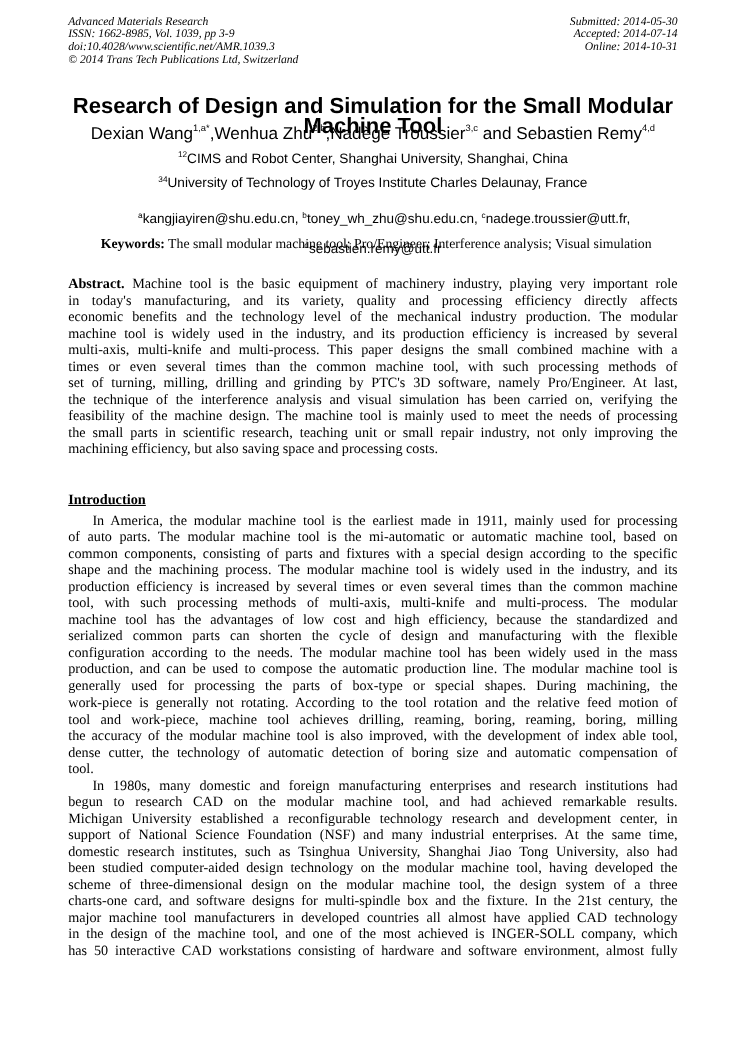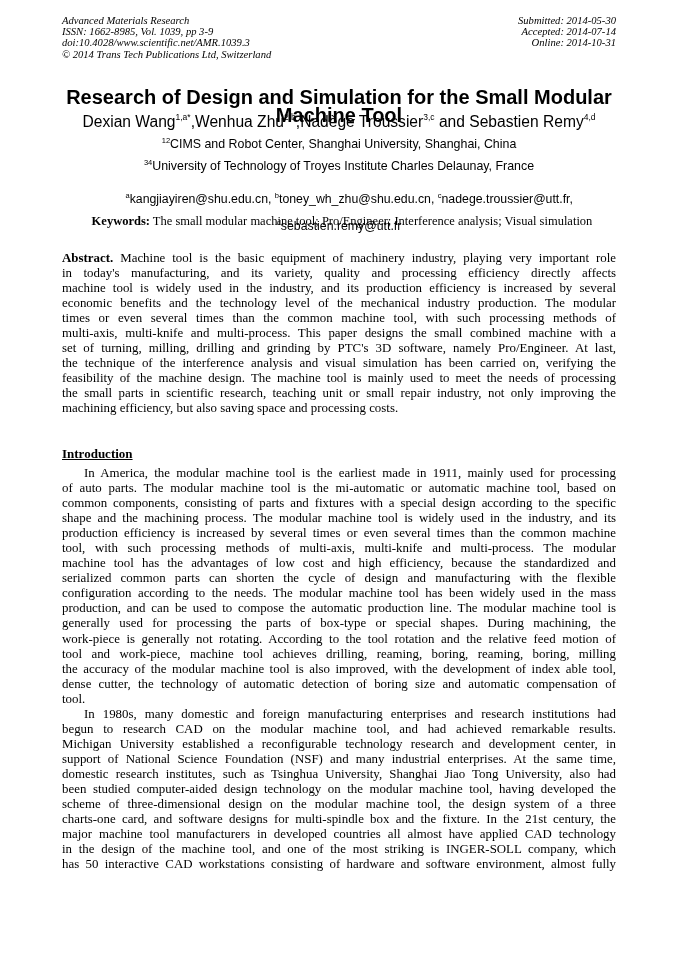--- a/index.html
+++ b/index.html
@@ -69,24 +69,24 @@
     <div>
       <sup>d</sup><span>sebastien.remy@utt.fr</span>
     </div>
   </div>
 
   <div class="keywords" style="white-space:pre"><b>Keywords:</b><span> The small modular machine tool; Pro/Engineer; Interference analysis; Visual simulation</span></div>
 
   <div class="body-text abstract">
     <span class="line" style="white-space:pre"><b>Abstract.</b><span> Machine tool is the basic equipment of machinery industry, playing very important role</span></span>
     <span class="line">in today's manufacturing, and its variety, quality and processing efficiency directly affects</span>
+    <span class="line">economic benefits and the technology level of the mechanical industry production. The modular</span>
     <span class="line">machine tool is widely used in the industry, and its production efficiency is increased by several</span>
-    <span class="line">economic benefits and the technology level of the mechanical industry production. The modular</span>
+    <span class="line">multi-axis, multi-knife and multi-process. This paper designs the small combined machine with a</span>
     <span class="line">times or even several times than the common machine tool, with such processing methods of</span>
-    <span class="line">multi-axis, multi-knife and multi-process. This paper designs the small combined machine with a</span>
     <span class="line">set of turning, milling, drilling and grinding by PTC's 3D software, namely Pro/Engineer. At last,</span>
     <span class="line">the technique of the interference analysis and visual simulation has been carried on, verifying the</span>
     <span class="line">feasibility of the machine design. The machine tool is mainly used to meet the needs of processing</span>
     <span class="line">the small parts in scientific research, teaching unit or small repair industry, not only improving the</span>
     <span class="line last">machining efficiency, but also saving space and processing costs.</span>
   </div>
 
   <div class="section-head">Introduction</div>
 
   <div class="body-text intro">
@@ -108,17 +108,17 @@
     <span class="line last">tool.</span>
     <span class="line indent">In 1980s, many domestic and foreign manufacturing enterprises and research institutions had</span>
     <span class="line">begun to research CAD on the modular machine tool, and had achieved remarkable results.</span>
     <span class="line">Michigan University established a reconfigurable technology research and development center, in</span>
     <span class="line">support of National Science Foundation (NSF) and many industrial enterprises. At the same time,</span>
     <span class="line">domestic research institutes, such as Tsinghua University, Shanghai Jiao Tong University, also had</span>
     <span class="line">been studied computer-aided design technology on the modular machine tool, having developed the</span>
     <span class="line">scheme of three-dimensional design on the modular machine tool, the design system of a three</span>
     <span class="line">charts-one card, and software designs for multi-spindle box and the fixture. In the 21st century, the</span>
     <span class="line">major machine tool manufacturers in developed countries all almost have applied CAD technology</span>
-    <span class="line">in the design of the machine tool, and one of the most striking is INGER-SOLL company, which</span>
+    <span class="line">in the design of the machine tool, and one of the most achieved is INGER-SOLL company, which</span>
     <span class="line">has 50 interactive CAD workstations consisting of hardware and software environment, almost fully</span>
   </div>
 
 </div>
 
 </body></html>

